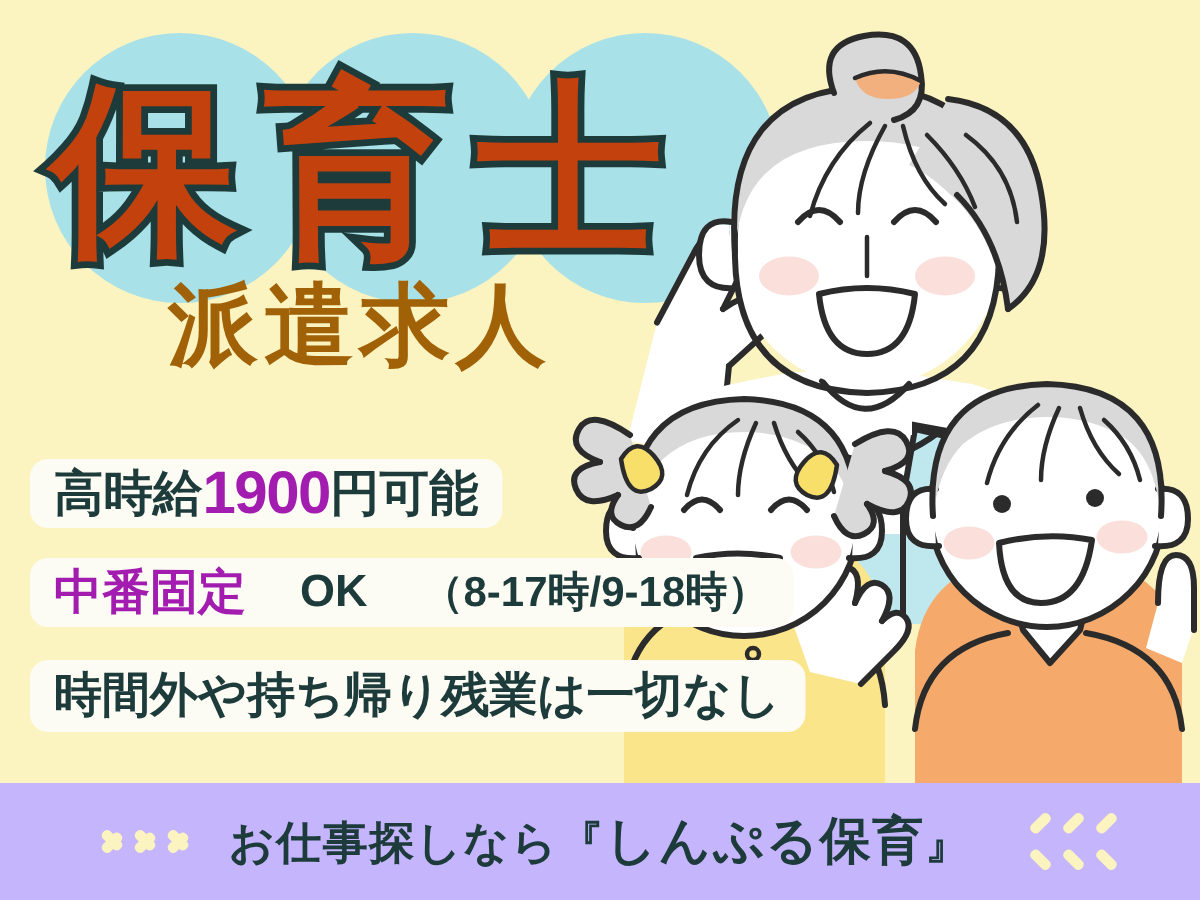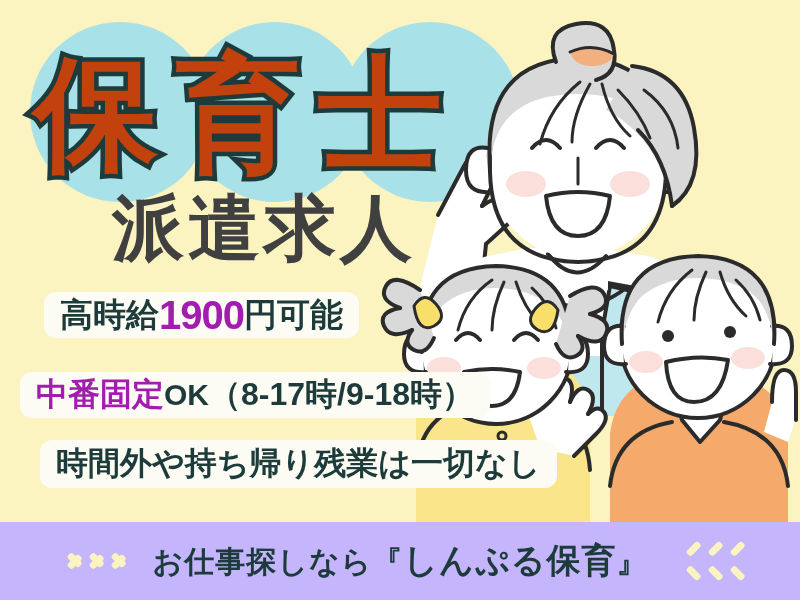--- a/index.html
+++ b/index.html
@@ -28,50 +28,51 @@
     font-size:124px;line-height:1;font-weight:700;
     letter-spacing:18px;
     color:#c2410c;
     -webkit-text-stroke:9px #1C3B3A;
     paint-order:stroke fill;
     white-space:nowrap;
     z-index:3;
   }
   #subhead{
     position:absolute;left:112px;top:192px;
-    font-size:72px;line-height:1;font-weight:700;
+    font-size:60px;line-height:1;font-weight:700;
     letter-spacing:4px;
-    color:#404040;
+    color:#a16207;
     white-space:nowrap;
     z-index:4;
+    font-family:Liberation Mono, monospace;
   }
 
   
   .badge{
     position:absolute;
     background:#FDFCF4;
     border-radius:12px;
     display:flex;align-items:center;
     padding:0 16px;
     white-space:nowrap;
     z-index:5;
     box-sizing:border-box;
   }
-  #badge-0{left:20px;top:292px;height:46px;margin-left:24px;}
-  #badge-1{left:20px;top:372px;height:46px;}
-  #badge-2{left:20px;top:440px;height:48px;margin-left:20px;}
+  #badge-0{left:20px;top:306px;height:46px;}
+  #badge-1{left:20px;top:372px;height:46px;gap:36px;}
+  #badge-2{left:20px;top:440px;height:48px;}
 
   .b-txt{font-weight:700;color:#1C3B3A;}
   .b-red{font-weight:700;color:#a21caf;}
 
   #badge-0 .b-txt{font-size:33px;letter-spacing:0px;}
   #badge-0 .b-red{font-size:40px;letter-spacing:-1px;}
   #badge-1 .b-txt{font-size:30px;}
   #badge-1 .b-red{font-size:32px;}
-  #badge-1 .b-small{font-size:32px;font-weight:700;color:#1C3B3A;}
+  #badge-1 .b-small{font-size:28px;font-weight:700;color:#1C3B3A;}
   #badge-2 .b-txt{font-size:32px;letter-spacing:0px;}
 
   
   #footer-banner{
     position:absolute;left:0;bottom:0;width:800px;height:78px;
     background:#c4b5fd;
     display:flex;align-items:center;justify-content:center;
     z-index:8;
   }
   .chev-group{display:flex;align-items:center;gap:6px;}

